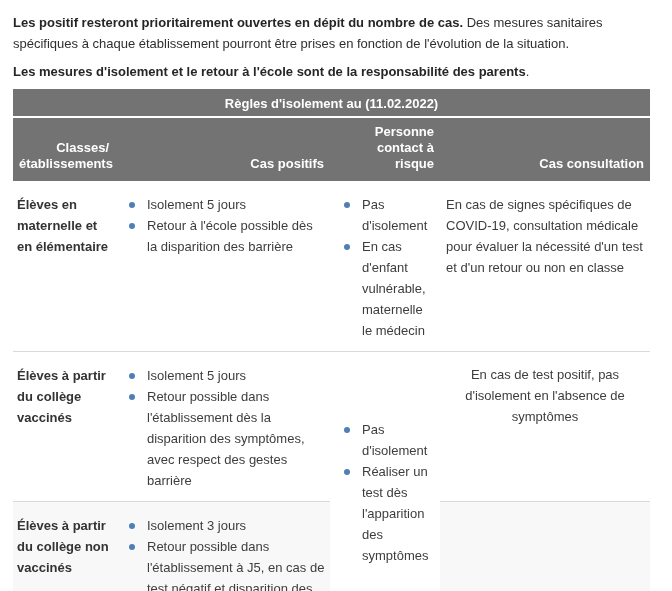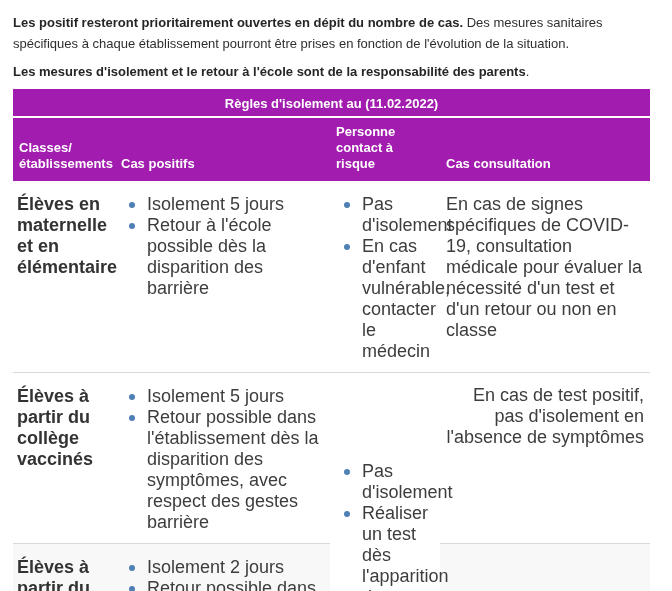--- a/index.html
+++ b/index.html
@@ -11,47 +11,47 @@
   .intro p { margin:0 0 7px 0; line-height:21px; color:#2f2f2f; font-size:13px; }
   .intro b { font-weight:bold; color:#262626; }
 
   table.rules {
     border-collapse:collapse; table-layout:fixed;
     width:637px; margin:0 0 0 13px;
   }
   col.c1{width:102px} col.c2{width:215px} col.c3{width:110px} col.c4{width:210px}
 
   thead th {
-    background:#a21caf; color:#ffffff; font-weight:bold; font-size:13px;
+    background:#737373; color:#ffffff; font-weight:bold; font-size:13px;
   }
   th.title-cell {
     height:24px; text-align:center; padding:2px 0 1px 0;
     border-bottom:2px solid #ffffff; line-height:21px;
   }
   th.colhead {
-    vertical-align:bottom; text-align:left;
+    vertical-align:bottom; text-align:right;
     padding:6px 6px 9px 6px; line-height:16px; height:61px; box-sizing:border-box;
   }
   th.colhead .hl { display:block; }
 
-  tbody td { vertical-align:top; line-height:21px; color:#3d3d3d; background:#ffffff; font-size:18px;margin-left:48px; }
+  tbody td { vertical-align:top; line-height:21px; color:#3d3d3d; background:#ffffff; font-size:13px;margin-left:48px; }
   td.classe  { font-weight:bold; color:#333333; padding:13px 4px 10px 4px; }
   td.bullets { padding:13px 4px 10px 8px; }
   td.part    { padding:13px 6px 10px 6px; }
   ul.blist { margin:0; padding:0 0 0 6px; list-style:none; }
   ul.blist li { position:relative; padding-left:18px; margin:0; }
   ul.blist li::before {
     content:""; position:absolute; left:0; top:8px;
     width:6px; height:6px; border-radius:3px; background:#4e7fb5;
   }
   tr.r1 td { height:147px; box-sizing:border-box; }
   tr.r2 td { height:133px; box-sizing:border-box; border-top:1px solid #d9d9d9; }
   tr.r3 td { border-top:1px solid #d9d9d9; background:#f8f8f8; }
   td.merged { vertical-align:middle; background:#ffffff; }
-  td.part-center { text-align:right; padding-top:12px; }
+  td.part-center { text-align:center; padding-top:12px; }
 </style>
 </head>
 <body>
 
 <div class="intro">
   <p><b>Les positif resteront prioritairement ouvertes en dépit du nombre de cas.</b><span> Des mesures sanitaires spécifiques à chaque établissement pourront être prises en fonction de l'évolution de la situation.</span></p>
   <p><b>Les mesures d'isolement et le retour à l'école sont de la responsabilité des parents</b><span>.</span></p>
 </div>
 
 <table class="rules">
@@ -80,21 +80,21 @@
       <td class="classe">Élèves en maternelle et en élémentaire</td>
       <td class="bullets">
         <ul class="blist">
           <li>Isolement 5 jours</li>
           <li>Retour à l'école possible dès la disparition des barrière</li>
         </ul>
       </td>
       <td class="bullets">
         <ul class="blist">
           <li>Pas d'isolement</li>
-          <li>En cas d'enfant vulnérable, contacter le médecin</li>
+          <li>En cas d'enfant vulnérable, maternelle le médecin</li>
         </ul>
       </td>
       <td class="part">En cas de signes spécifiques de COVID-19, consultation médicale pour évaluer la nécessité d'un test et d'un retour ou non en classe</td>
     </tr>
     <tr class="r2">
       <td class="classe">Élèves à partir du collège vaccinés</td>
       <td class="bullets">
         <ul class="blist">
           <li>Isolement 5 jours</li>
           <li>Retour possible dans l'établissement dès la disparition des symptômes, avec respect des gestes barrière</li>
@@ -105,20 +105,20 @@
           <li>Pas d'isolement</li>
           <li>Réaliser un test dès l'apparition des symptômes</li>
         </ul>
       </td>
       <td class="part part-center">En cas de test positif, pas d'isolement en l'absence de symptômes</td>
     </tr>
     <tr class="r3">
       <td class="classe">Élèves à partir du collège non vaccinés</td>
       <td class="bullets">
         <ul class="blist">
-          <li>Isolement 2 jours</li>
+          <li>Isolement 3 jours</li>
           <li>Retour possible dans l'établissement à J5, en cas de test négatif et disparition des symptômes depuis 48 h</li>
         </ul>
       </td>
       <td class="part"></td>
     </tr>
   </tbody>
 </table>
 
 </body></html>

